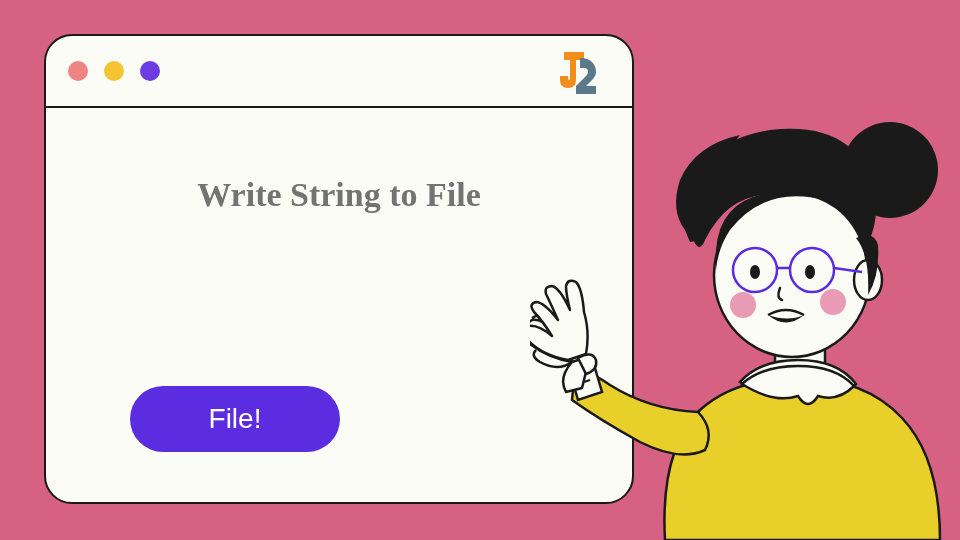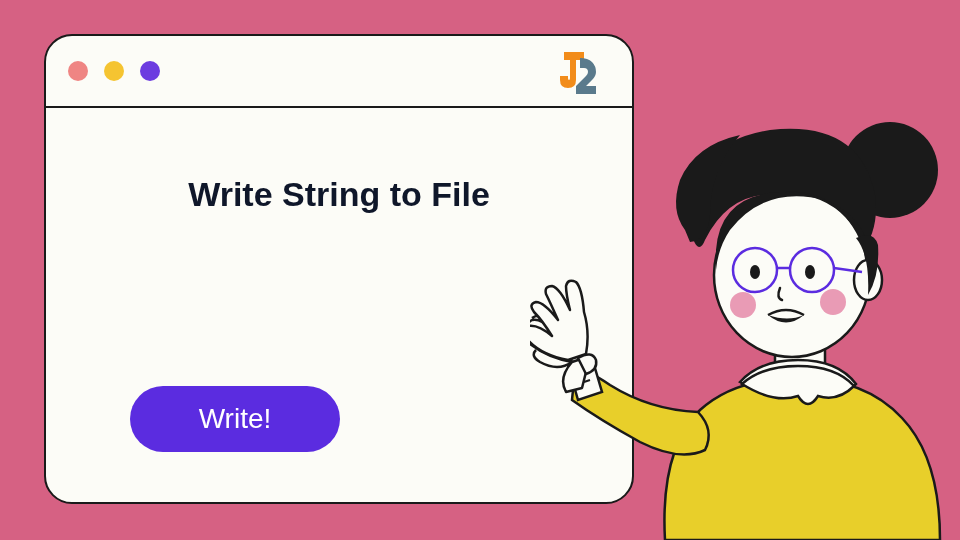--- a/index.html
+++ b/index.html
@@ -40,24 +40,25 @@
     .logo {
       position: absolute;
       right: 30px;
       top: 14px;
     }
     .content {
       padding-top: 62px;
       text-align: center;
     }
     .title {
-      color: #0f172a;
+      color: #737373;
       font-size: 34px;
       font-weight: 700;
       line-height: 1.45;
+      font-family: Liberation Serif, serif;
     }
     .start-button {
       position: absolute;
       left: 84px;
       bottom: 50px;
       width: 210px;
       height: 66px;
       background: #5b2ce0;
       border-radius: 40px;
       color: #fff;
@@ -95,21 +96,21 @@
         <path d="M 26 8 Q 34 8 38 12 Q 42 16 42 22 Q 42 26 38 30 L 32 36 L 42 36 L 42 44 L 22 44 L 22 36 L 32 26 Q 34 24 34 22 Q 34 18 30 18 L 26 18 Z" fill="#5a7a8c"></path>
       </svg>
     </div>
   </div>
   <div class="content">
     <div class="title">
       <span>Write String to File</span><br>
     </div>
   </div>
   <button class="start-button">
-    <span>Write!</span>
+    <span>File!</span>
   </button>
 </div>
 
 <div class="character">
   <svg width="430" height="440" viewBox="0 0 430 440">
 
     <circle cx="360" cy="70" r="48" fill="#1a1a1a"></circle>
 
     <path d="M 160 130 Q 150 45 240 30 Q 330 20 345 95 Q 350 130 330 155 Q 300 100 250 95 Q 200 90 175 140 Q 168 158 160 130 Z" fill="#1a1a1a"></path>
 

